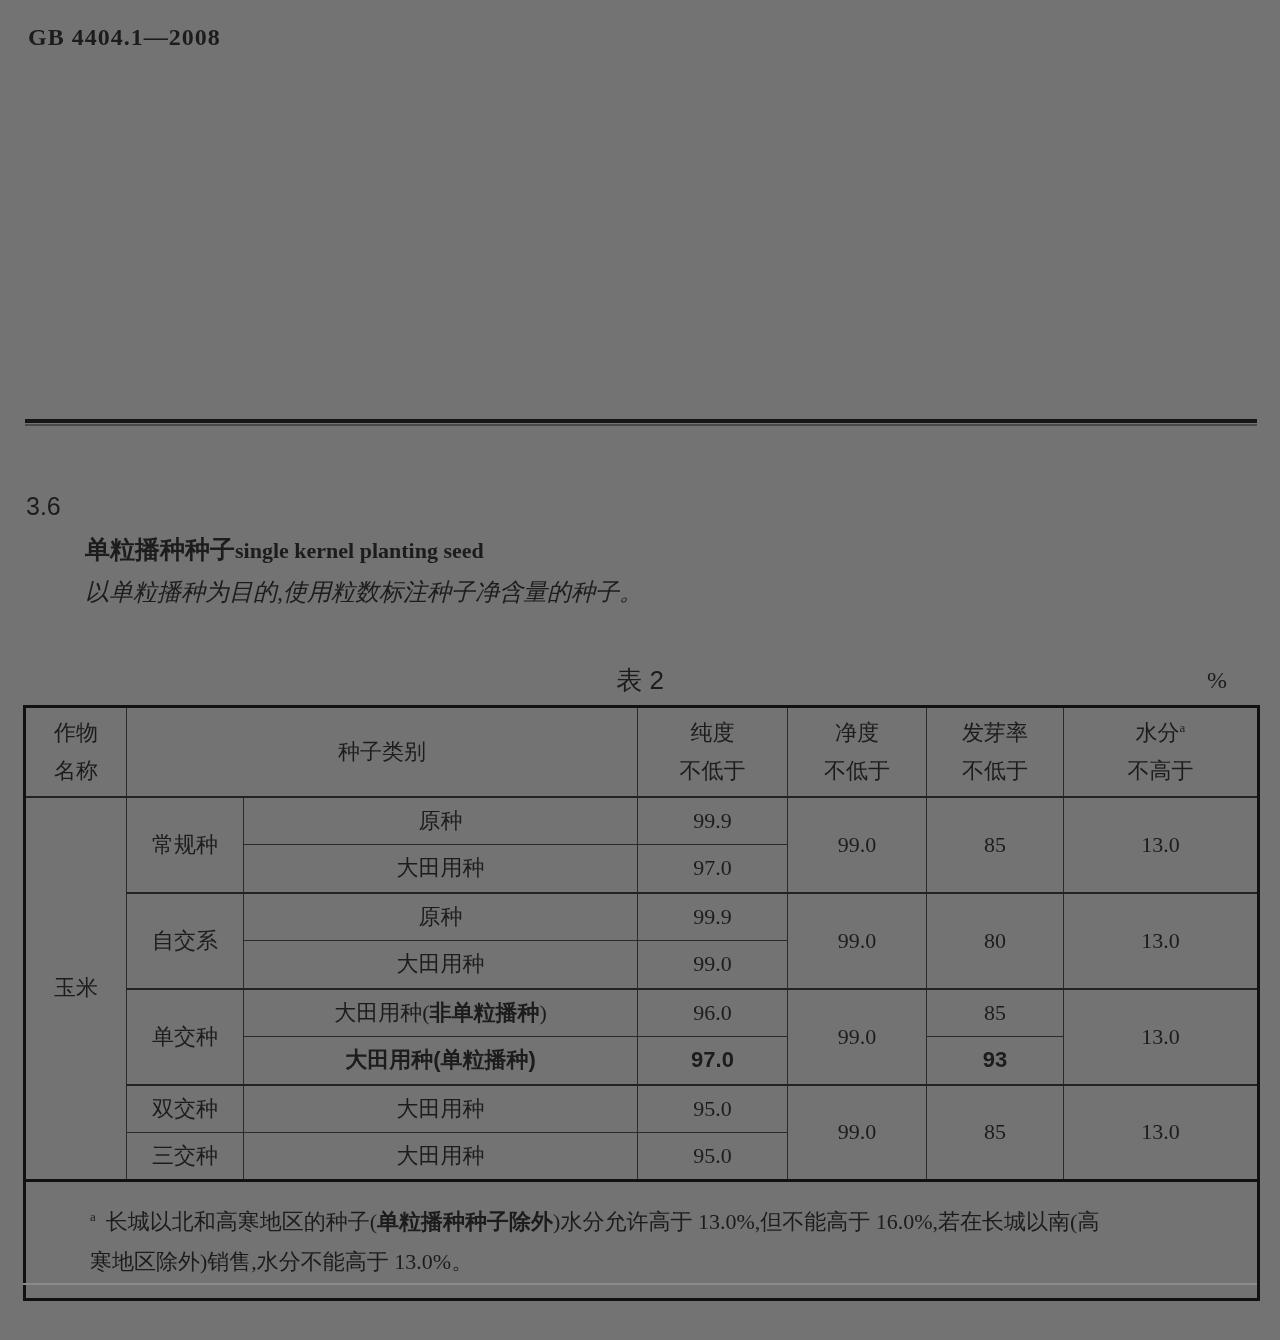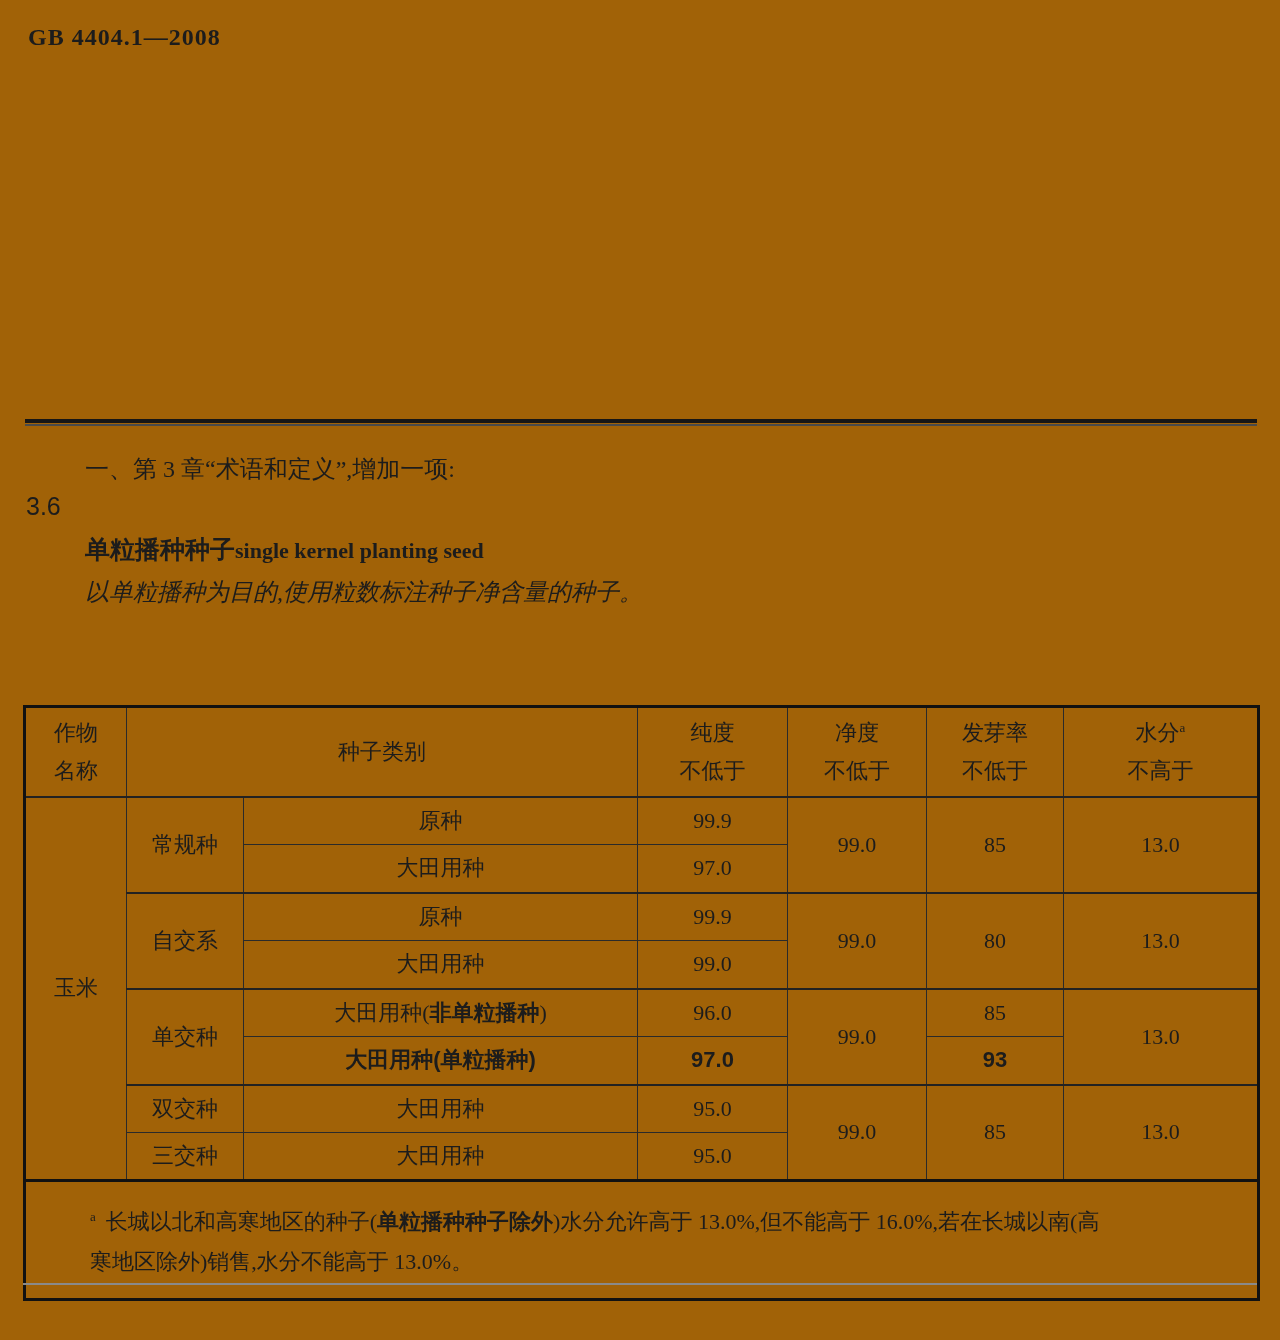--- a/index.html
+++ b/index.html
@@ -1,21 +1,21 @@
 <!DOCTYPE html>
 <html><head>
 <meta charset="utf-8">
 <style>
   html,body{margin:0;padding:0;background:#fff;}
   body{
     width:1280px;height:1340px;
     font-family:"Liberation Serif","DejaVu Serif",serif;
     color:#1c1c1c;
   }
-  .page{position:relative;width:1280px;height:1340px;overflow:hidden;background:#a16207;}
+  .page{position:relative;width:1280px;height:1340px;overflow:hidden;background:#737373;}
 
   .docnum{
     position:absolute;left:28px;top:24px;
     font-size:24px;font-weight:bold;letter-spacing:1px;
   }
 
   .title{position:absolute;top:176px;left:0;width:1280px;text-align:center;
     font-size:34px;font-weight:bold;line-height:60px;}
   .title div{white-space:nowrap;}
 
@@ -62,31 +62,34 @@
 </head>
 <body>
 
 <div class="page">
 
   <div class="docnum">GB 4404.1—2008</div>
 
 
   <div class="rule"></div>
 
-  <div class="para p1">一、第 3 章“术语和定义”,增加一项:</div>
 
   <div class="para clause">3.6</div>
 
   <div class="para term">
     <span class="cn">单粒播种种子</span><span class="en">single kernel planting seed</span>
   </div>
 
   <div class="para def">以单粒播种为目的,使用粒数标注种子净含量的种子。</div>
 
 
+  <div class="caption-row">
+    <div class="caption">表 2</div>
+    <div class="unit">%</div>
+  </div>
 
   <div class="tablewrap">
     <table class="qt">
       <colgroup>
         <col style="width:102px">
           <col style="width:117px">
           <col style="width:394px">
         <col style="width:150px">
           <col style="width:139px">
           <col style="width:137px">

